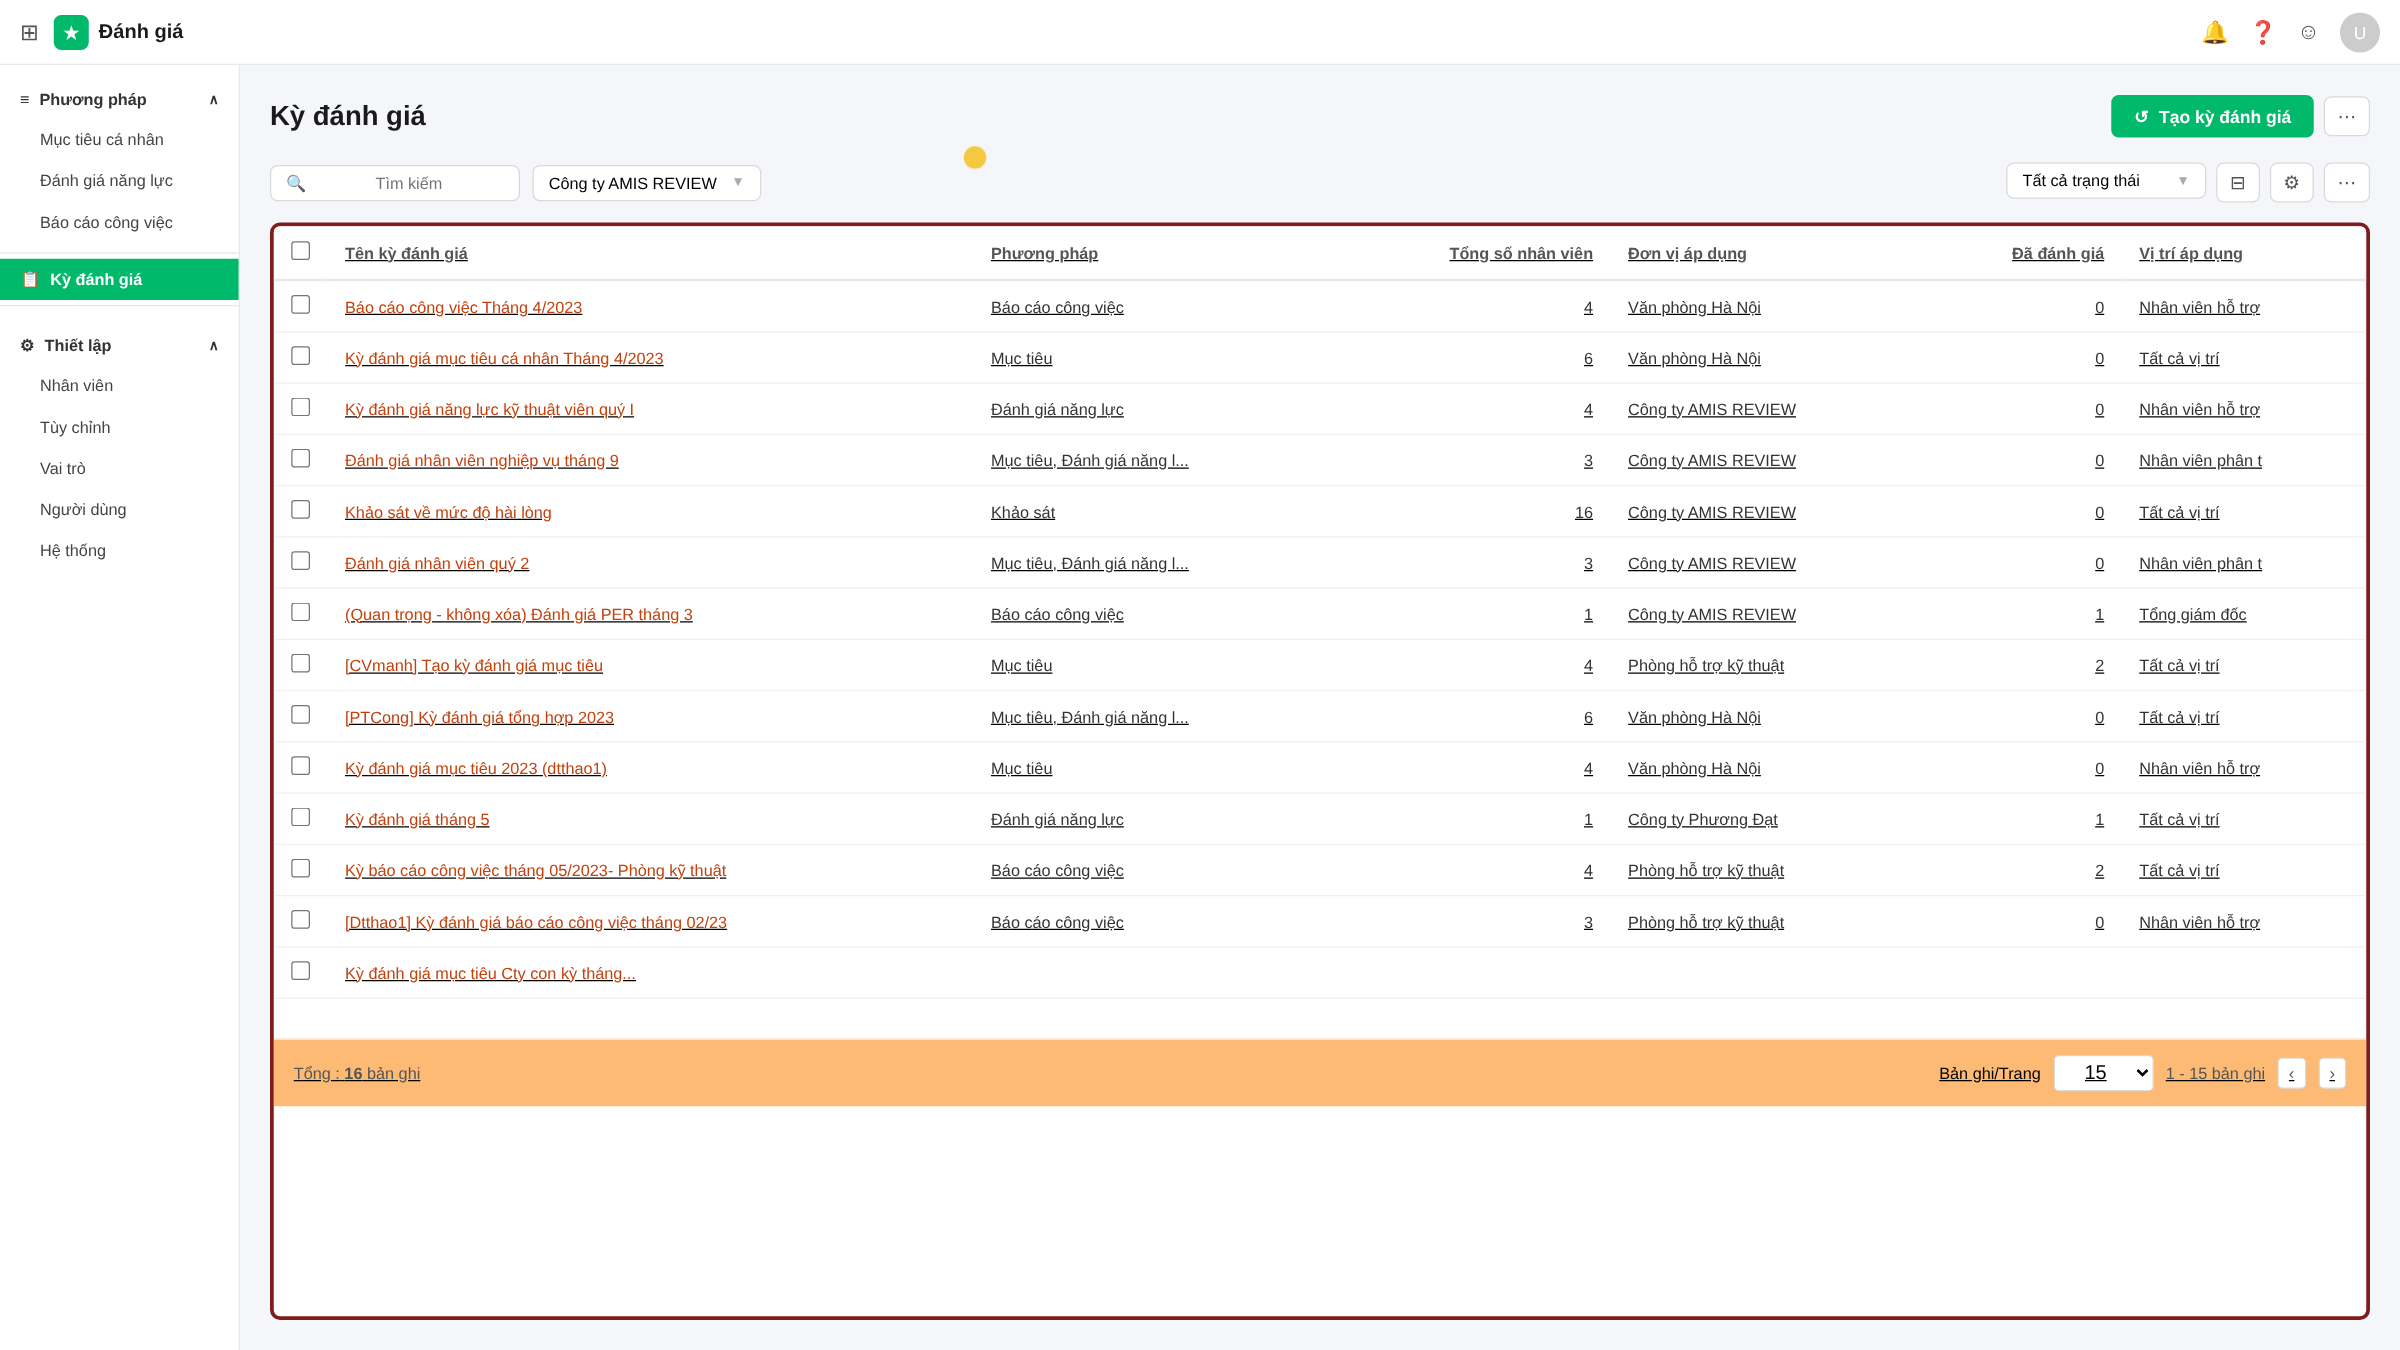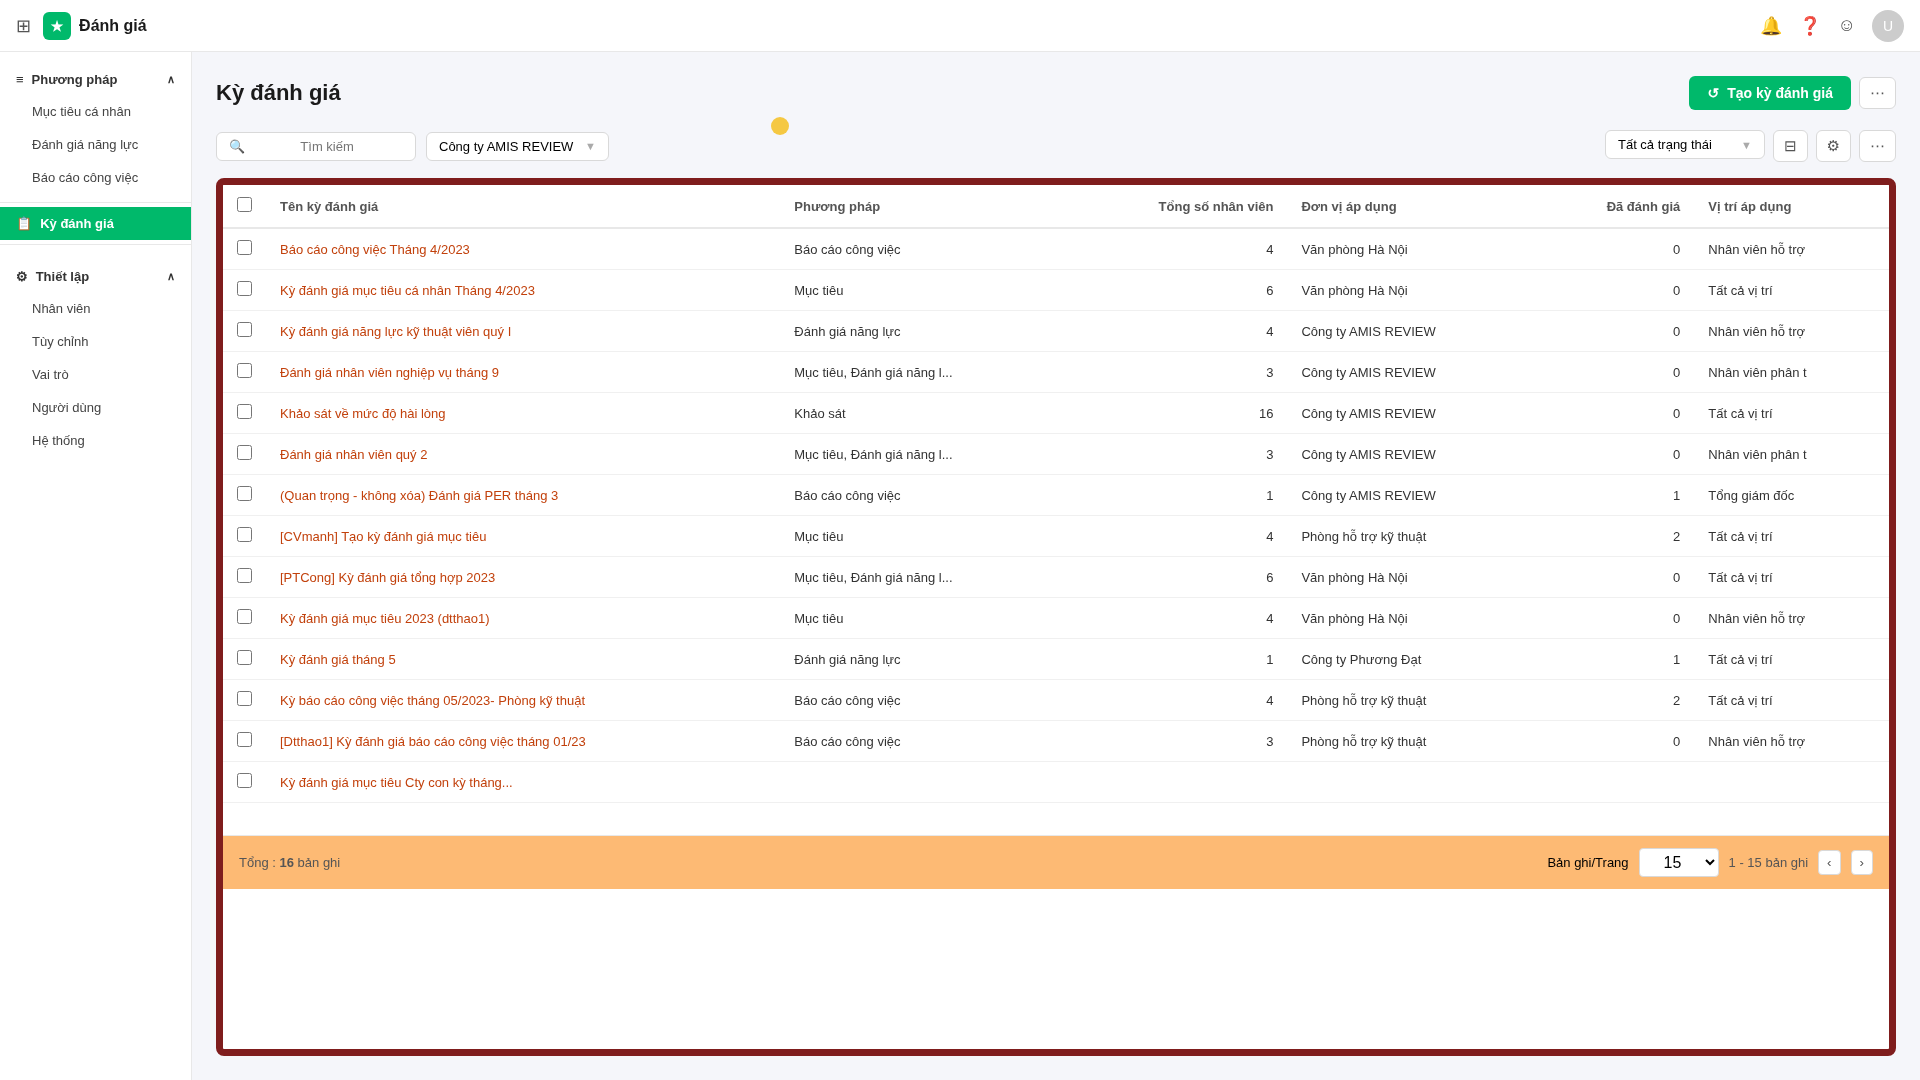--- a/index.html
+++ b/index.html
@@ -102,22 +102,22 @@
       cursor: pointer; width: 100%; appearance: none;
     }
     .icon-btn {
       border: 1px solid #d9d9d9; border-radius: 6px; background: #fff;
       padding: 6px 10px; cursor: pointer; color: #555; font-size: 15px;
       display: flex; align-items: center;
     }
 
     
     .table-wrapper {
-      background: #fff; border-radius: 8px; border: 7px solid #7f1d1d;
-      overflow: auto; flex: 1;
+      background: #fff; border-radius: 8px; border: 3px solid #7f1d1d;
+      overflow: auto; flex: 1; text-decoration: underline;
     }
     table { width: 100%; border-collapse: collapse; }
     thead tr { border-bottom: 2px solid #e8e8e8; }
     thead th {
       padding: 12px 14px; text-align: left; font-weight: 600;
       color: #555; font-size: 13px; background: #fff; white-space: nowrap;
     }
     thead th.num { text-align: right; }
     tbody tr { border-bottom: 1px solid #f0f0f0; }
     tbody td { padding: 11px 14px; color: #333; font-size: 13px; vertical-align: middle; }
@@ -426,21 +426,21 @@
       <td class="num">4</td>
       <td>Phòng hỗ trợ kỹ thuật</td>
       <td class="num">2</td>
       <td>Tất cả vị trí</td>
     </tr>
           <tr>
       <td class="cb-col">
         <input type="checkbox" class="cb" style="">
       </td>
       <td>
-        <span class="link-text">[Dtthao1] Kỳ đánh giá báo cáo công việc tháng 01/23</span>
+        <span class="link-text">[Dtthao1] Kỳ đánh giá báo cáo công việc tháng 02/23</span>
       </td>
       <td>Báo cáo công việc</td>
       <td class="num">3</td>
       <td>Phòng hỗ trợ kỹ thuật</td>
       <td class="num">0</td>
       <td>Nhân viên hỗ trợ</td>
     </tr>
           <tr>
       <td class="cb-col">
         <input type="checkbox" class="cb" style="">

